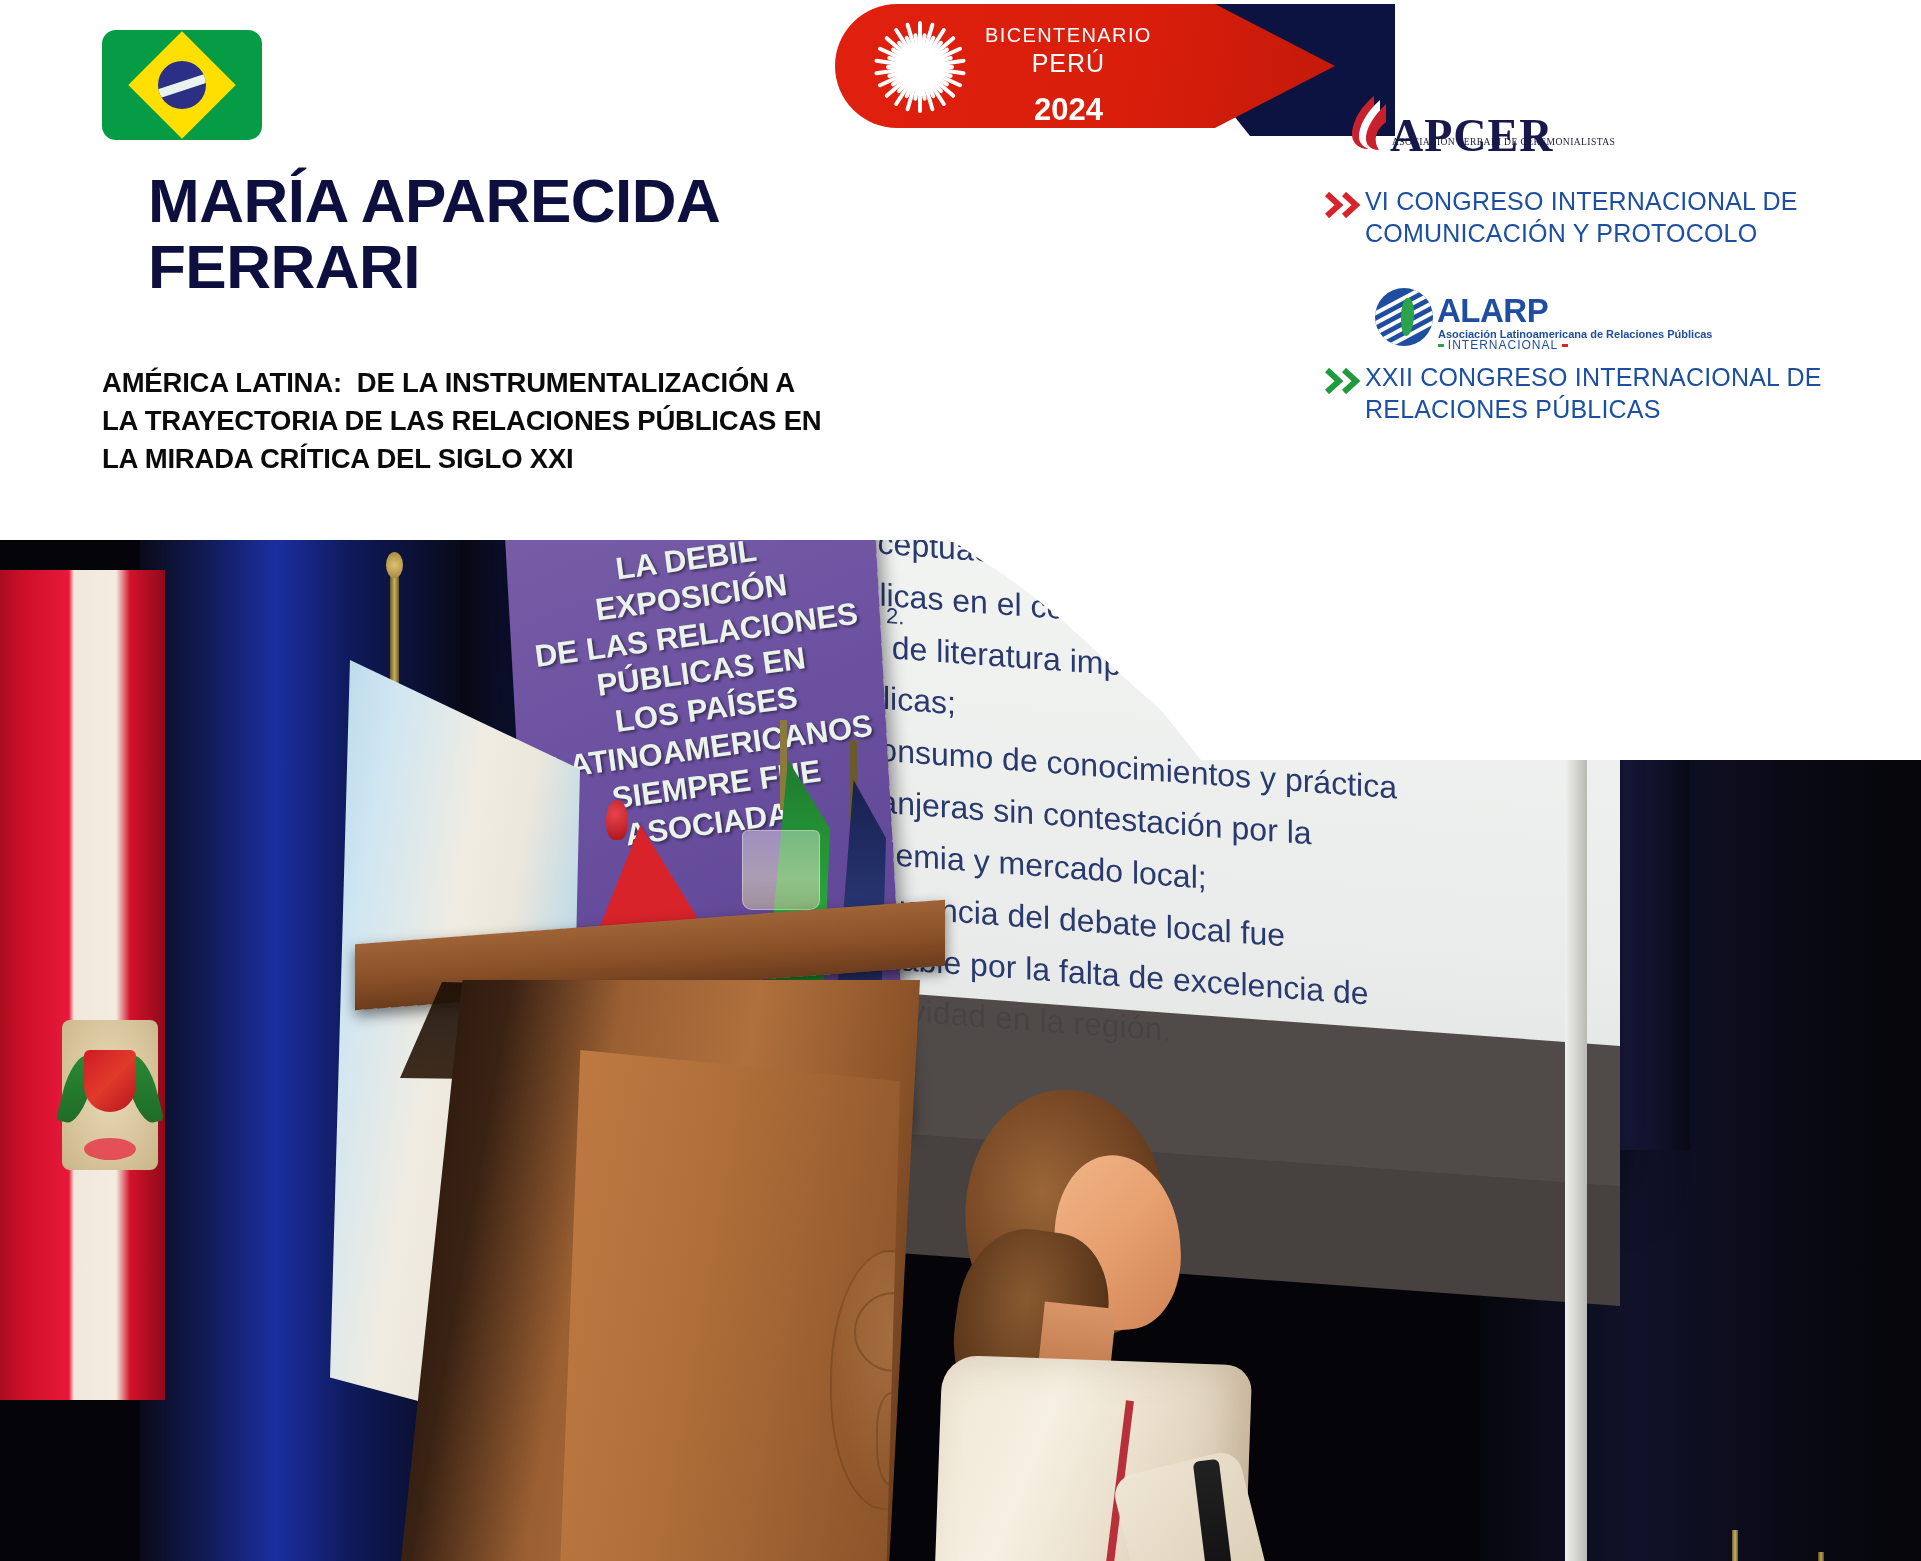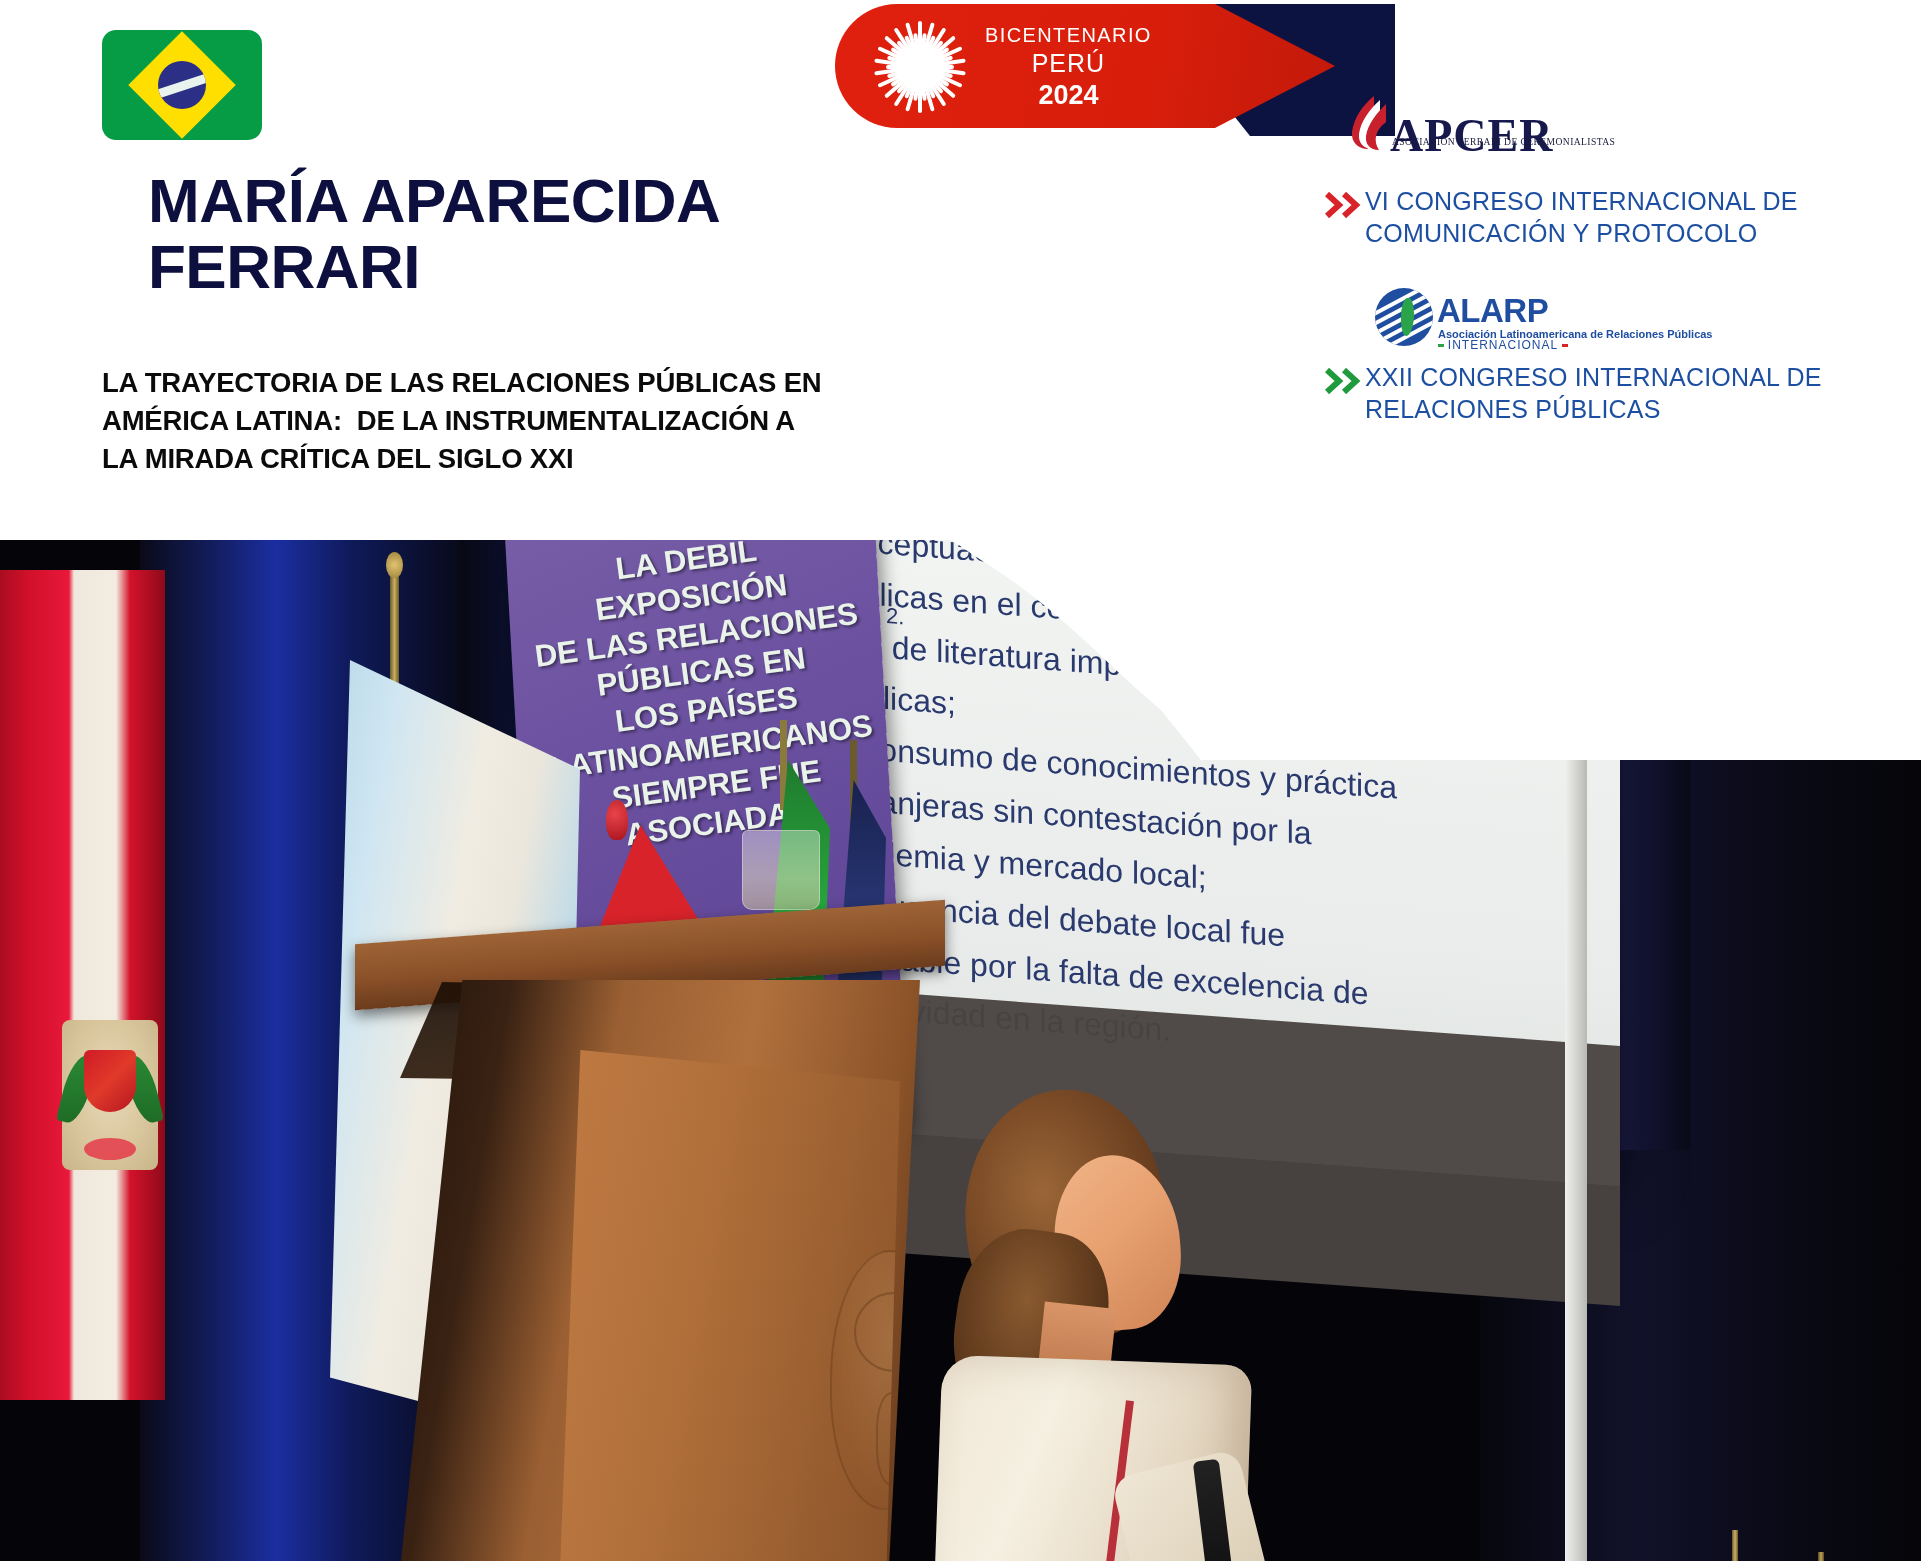--- a/index.html
+++ b/index.html
@@ -40,21 +40,21 @@
   .bicent-red { position:absolute; left:0; top:0; width:500px; height:124px;
     background:linear-gradient(100deg,#e0200e 0%, #d81e0b 62%, #c3190a 100%);
     border-radius:66px 0 0 66px;
     clip-path:polygon(0 0, 76% 0, 100% 50%, 76% 100%, 0 100%); }
   .sunburst { position:absolute; left:30px; top:8px; width:110px; height:110px; }
   .sunburst i { position:absolute; left:50%; top:50%; width:4px; height:50px;
     background:#fff; transform-origin:50% 0%; border-radius:3px; }
   .bicent-txt { position:absolute; left:150px; top:20px; color:#fff; }
   .bicent-txt .l1 { font-size:20px; letter-spacing:1.4px; }
   .bicent-txt .l2 { font-size:25px; letter-spacing:1px; text-align:center; margin-top:2px; }
-  .bicent-txt .l3 { font-size:27px; font-weight:bold; text-align:center; margin-top:2px; }
+  .bicent-txt .l3 { font-size:31px; font-weight:bold; text-align:center; margin-top:14px; }
 
   
   .white-panel { position:absolute; right:0; top:0; width:1060px; height:760px; z-index:20;
     background:#ffffff;
     clip-path: path("M 1060 0 L 260 0 C 150 0 140 90 140 160 L 140 250 C 140 330 60 360 30 420 C 0 480 60 520 120 560 C 200 610 240 660 300 710 L 340 760 L 1060 760 Z");
     filter: drop-shadow(-4px 4px 10px rgba(0,0,0,0.16));
   }
 
   
   .apcer-logo { position:absolute; left:1348px; top:92px; width:200px; height:62px; z-index:40; }
@@ -248,22 +248,22 @@
         <div class="band"></div>
       </div>
     </div>
 
     <div class="speaker-name">
       <span>MARÍA APARECIDA</span>
       <span>FERRARI</span>
     </div>
 
     <div class="talk-title">
+      <span>AMÉRICA LATINA:  DE LA INSTRUMENTALIZACIÓN A</span>
       <span>LA TRAYECTORIA DE LAS RELACIONES PÚBLICAS EN</span>
-      <span>AMÉRICA LATINA:  DE LA INSTRUMENTALIZACIÓN A</span>
       <span>LA MIRADA CRÍTICA DEL SIGLO XXI</span>
     </div>
   </div>
 
   <div class="white-panel"></div>
 
   <div class="bicent">
     <div class="bicent-navy"></div>
     <div class="bicent-red">
       <div class="sunburst" id="sunburst">

